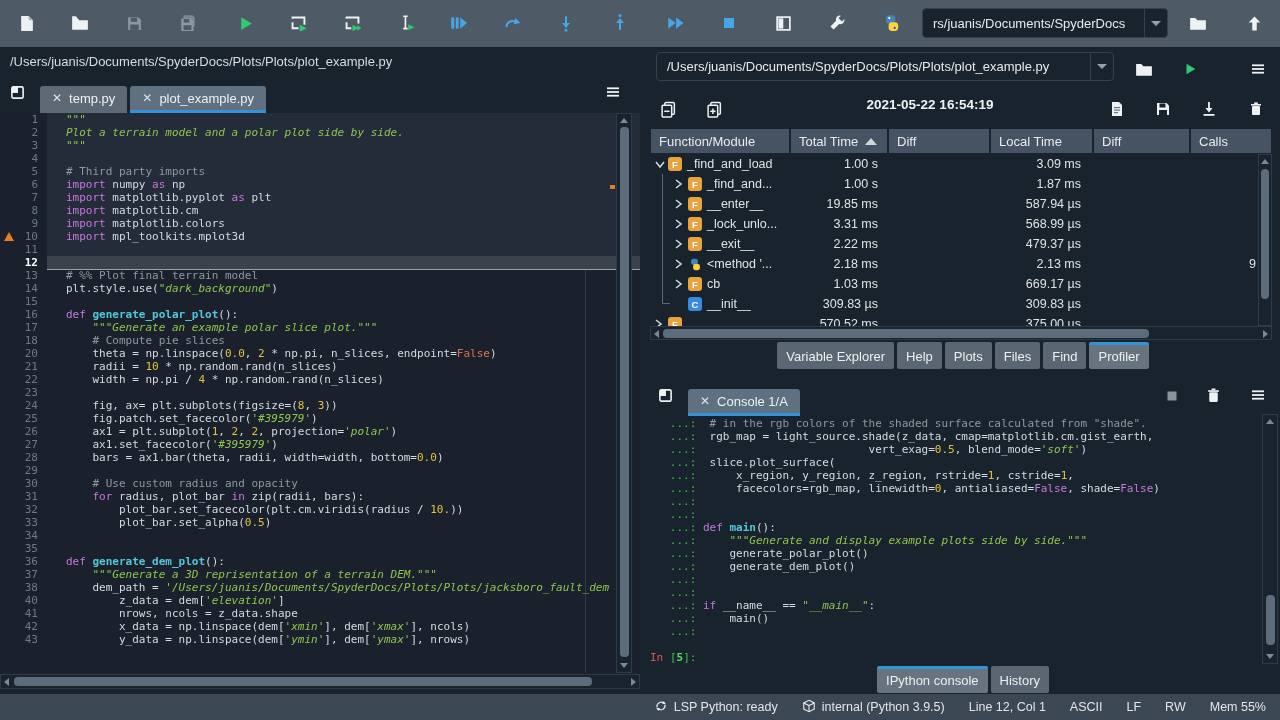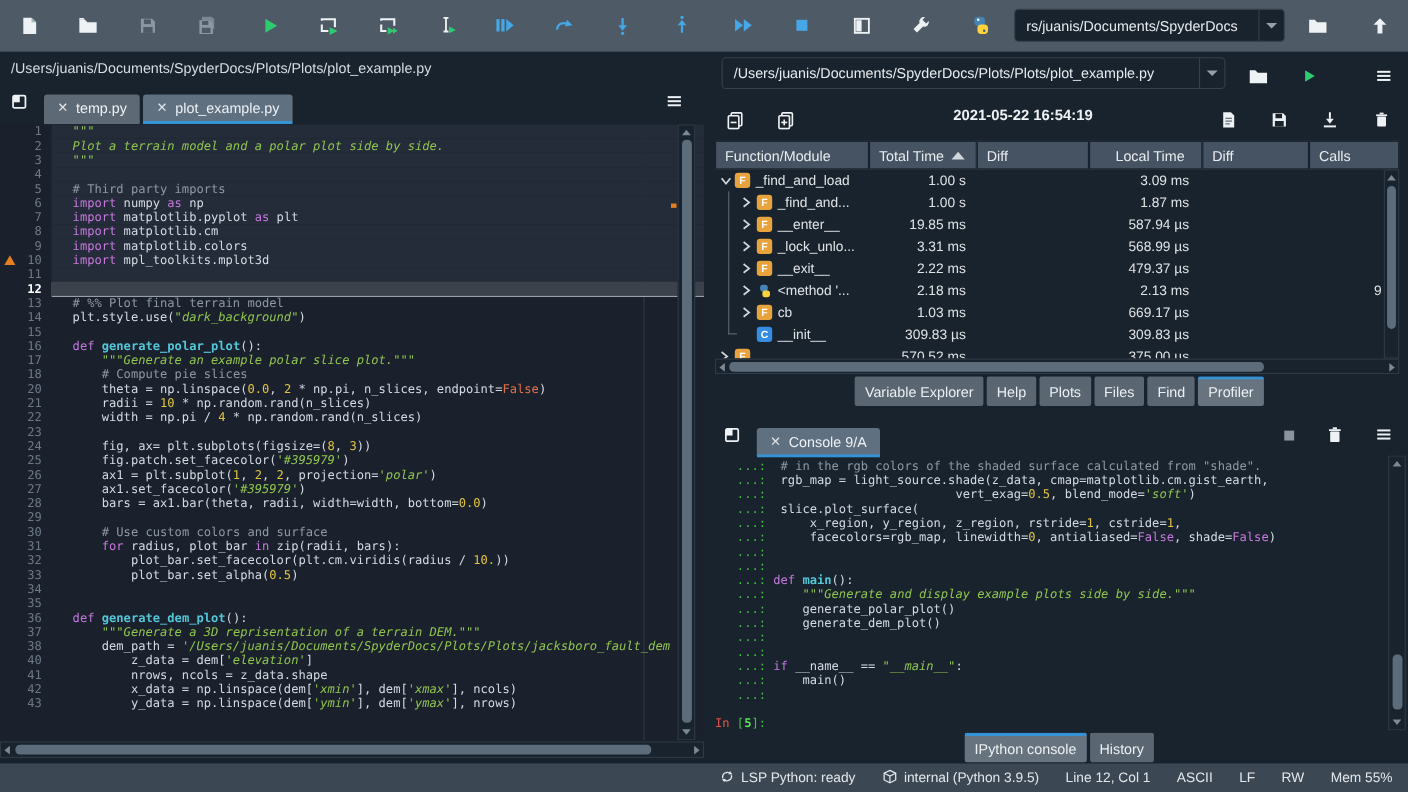--- a/index.html
+++ b/index.html
@@ -262,21 +262,21 @@
         <div class="code-row"><span class="gutter">20</span><span class="codetext"><span class="tk-t">    theta = np.linspace(</span><span class="tk-n">0.0</span><span class="tk-t">, </span><span class="tk-n">2</span><span class="tk-t"> * np.pi, n_slices, endpoint=</span><span class="tk-b">False</span><span class="tk-t">)</span></span></div>
         <div class="code-row"><span class="gutter">21</span><span class="codetext"><span class="tk-t">    radii = </span><span class="tk-n">10</span><span class="tk-t"> * np.random.rand(n_slices)</span></span></div>
         <div class="code-row"><span class="gutter">22</span><span class="codetext"><span class="tk-t">    width = np.pi / </span><span class="tk-n">4</span><span class="tk-t"> * np.random.rand(n_slices)</span></span></div>
         <div class="code-row"><span class="gutter">23</span><span class="codetext"></span></div>
         <div class="code-row"><span class="gutter">24</span><span class="codetext"><span class="tk-t">    fig, ax= plt.subplots(figsize=(</span><span class="tk-n">8</span><span class="tk-t">, </span><span class="tk-n">3</span><span class="tk-t">))</span></span></div>
         <div class="code-row"><span class="gutter">25</span><span class="codetext"><span class="tk-t">    fig.patch.set_facecolor(</span><span class="tk-s">'#395979'</span><span class="tk-t">)</span></span></div>
         <div class="code-row"><span class="gutter">26</span><span class="codetext"><span class="tk-t">    ax1 = plt.subplot(</span><span class="tk-n">1</span><span class="tk-t">, </span><span class="tk-n">2</span><span class="tk-t">, </span><span class="tk-n">2</span><span class="tk-t">, projection=</span><span class="tk-s">'polar'</span><span class="tk-t">)</span></span></div>
         <div class="code-row"><span class="gutter">27</span><span class="codetext"><span class="tk-t">    ax1.set_facecolor(</span><span class="tk-s">'#395979'</span><span class="tk-t">)</span></span></div>
         <div class="code-row"><span class="gutter">28</span><span class="codetext"><span class="tk-t">    bars = ax1.bar(theta, radii, width=width, bottom=</span><span class="tk-n">0.0</span><span class="tk-t">)</span></span></div>
         <div class="code-row"><span class="gutter">29</span><span class="codetext"></span></div>
-        <div class="code-row"><span class="gutter">30</span><span class="codetext"><span class="tk-t">    </span><span class="tk-c"># Use custom colors and surface</span></span></div>
+        <div class="code-row"><span class="gutter">30</span><span class="codetext"><span class="tk-t">    </span><span class="tk-c"># Use custom radius and opacity</span></span></div>
         <div class="code-row"><span class="gutter">31</span><span class="codetext"><span class="tk-t">    </span><span class="tk-k">for</span><span class="tk-t"> radius, plot_bar </span><span class="tk-k">in</span><span class="tk-t"> zip(radii, bars):</span></span></div>
         <div class="code-row"><span class="gutter">32</span><span class="codetext"><span class="tk-t">        plot_bar.set_facecolor(plt.cm.viridis(radius / </span><span class="tk-n">10.</span><span class="tk-t">))</span></span></div>
         <div class="code-row"><span class="gutter">33</span><span class="codetext"><span class="tk-t">        plot_bar.set_alpha(</span><span class="tk-n">0.5</span><span class="tk-t">)</span></span></div>
         <div class="code-row"><span class="gutter">34</span><span class="codetext"></span></div>
         <div class="code-row"><span class="gutter">35</span><span class="codetext"></span></div>
         <div class="code-row"><span class="gutter">36</span><span class="codetext"><span class="tk-k">def</span><span class="tk-t"> </span><span class="tk-d">generate_dem_plot</span><span class="tk-t">():</span></span></div>
         <div class="code-row"><span class="gutter">37</span><span class="codetext"><span class="tk-t">    </span><span class="tk-s">"""Generate a 3D reprisentation of a terrain DEM."""</span></span></div>
         <div class="code-row"><span class="gutter">38</span><span class="codetext"><span class="tk-t">    dem_path = </span><span class="tk-s">'/Users/juanis/Documents/SpyderDocs/Plots/Plots/jacksboro_fault_dem</span></span></div>
         <div class="code-row"><span class="gutter">40</span><span class="codetext"><span class="tk-t">        z_data = dem[</span><span class="tk-s">'elevation'</span><span class="tk-t">]</span></span></div>
         <div class="code-row"><span class="gutter">41</span><span class="codetext"><span class="tk-t">        nrows, ncols = z_data.shape</span></span></div>
@@ -370,21 +370,21 @@
       <div class="phcell" style="width: 140px;">
         <span>Function/Module</span>
       </div>
       <div class="phcell" style="width: 98px;">
         <span>Total Time</span>
         <span class="sortup"></span>
       </div>
       <div class="phcell" style="width: 102px;">
         <span>Diff</span>
       </div>
-      <div class="phcell" style="width: 103px; justify-content: center;">
+      <div class="phcell" style="width: 103px;">
         <span>Local Time</span>
       </div>
       <div class="phcell" style="width: 97px;">
         <span>Diff</span>
       </div>
       <div class="phcell" style="width: 82px;">
         <span>Calls</span>
       </div>
     </div>
   <div class="prows" id="prof-rows">
@@ -546,21 +546,21 @@
   <div class="tabbar" style="left:646px;top:378px;width:634px">
     <div class="tbtn" style="left:4px;top:2px;width:30px;height:30px">
         <svg width="15" height="15" viewBox="0 0 16 16">
           <rect x="2" y="2" width="12" height="12" rx="1.5" fill="none" stroke="#eef2f5" stroke-width="1.7"></rect>
           <rect x="2" y="2" width="6.5" height="6.5" fill="#eef2f5"></rect>
         </svg>
       </div>
     <div class="tabs" style="left:42px" id="console-tab">
         <div class="etab active">
           <span class="tclose">✕</span>
-          <span class="tlabel">Console 9/A</span>
+          <span class="tlabel">Console 1/A</span>
         </div>
       </div>
     <div class="tbtn" style="left:512px;top:4px;width:28px;height:28px">
         <svg width="12" height="12" viewBox="0 0 16 16">
           <rect x="2" y="2" width="12" height="12" fill="#8a949d"></rect>
         </svg>
       </div>
     <div class="tbtn" style="left:553px;top:3px;width:28px;height:28px">
         <svg width="17" height="17" viewBox="0 0 16 16">
           <rect x="4" y="5" width="8" height="9" rx="1" fill="#eef2f5"></rect>

